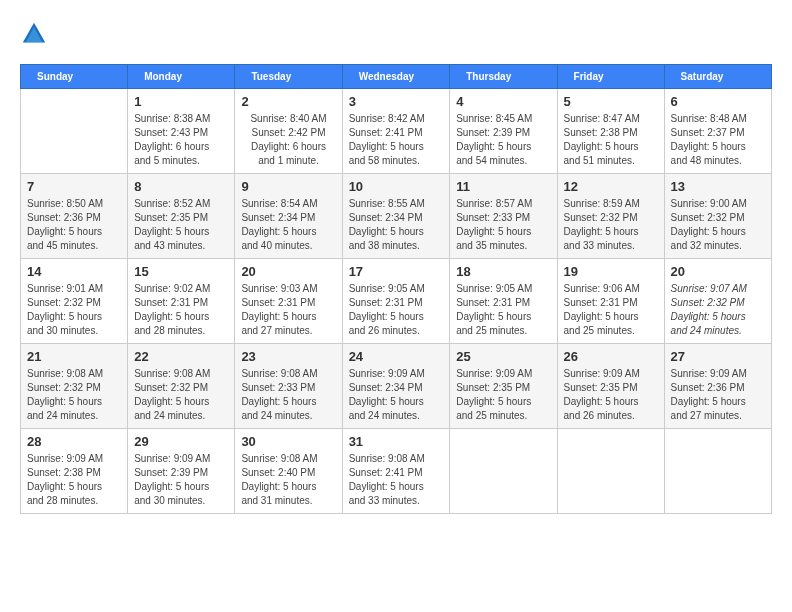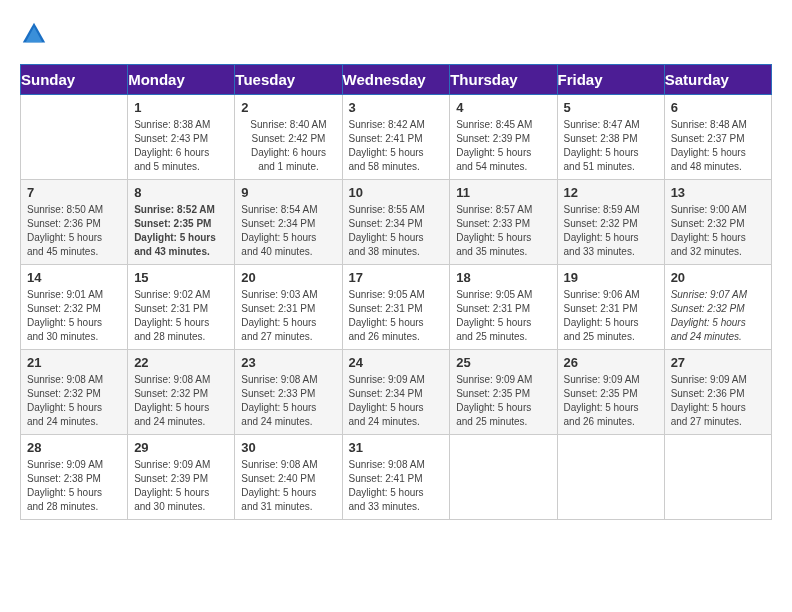--- a/index.html
+++ b/index.html
@@ -50,25 +50,25 @@
     }
     .location-title {
       font-size: 16px;
       color: #555;
     }
     .calendar {
       width: 100%;
       border-collapse: collapse;
     }
     .calendar th {
-      background-color: #4c1d95;
+      background-color: #3b82f6;
       color: #fff;
       text-align: left;
-      padding: 6px 0;
-      font-size: 15px;
+      padding: 6px 16px;
+      font-size: 10px;
       font-weight: bold;
       border: 1px solid #2a6ebb;
     }
     .calendar td {
       border: 1px solid #ccc;
       vertical-align: top;
       padding: 5px 6px;
       width: 108px;
       min-height: 90px;
       font-size: 11px;
@@ -173,21 +173,21 @@
       <tr>
         <td>
           <div class="day-number">7</div>
           <div class="day-info" style="white-space: pre-line;">Sunrise: 8:50 AM
 Sunset: 2:36 PM
 Daylight: 5 hours
 and 45 minutes.</div>
         </td>
         <td>
           <div class="day-number">8</div>
-          <div class="day-info" style="white-space: pre-line; font-weight: bold;">Sunrise: 8:52 AM
+          <div class="day-info" style="white-space: pre-line;">Sunrise: 8:52 AM
 Sunset: 2:35 PM
 Daylight: 5 hours
 and 43 minutes.</div>
         </td>
         <td>
           <div class="day-number">9</div>
           <div class="day-info" style="white-space: pre-line;">Sunrise: 8:54 AM
 Sunset: 2:34 PM
 Daylight: 5 hours
 and 40 minutes.</div>

